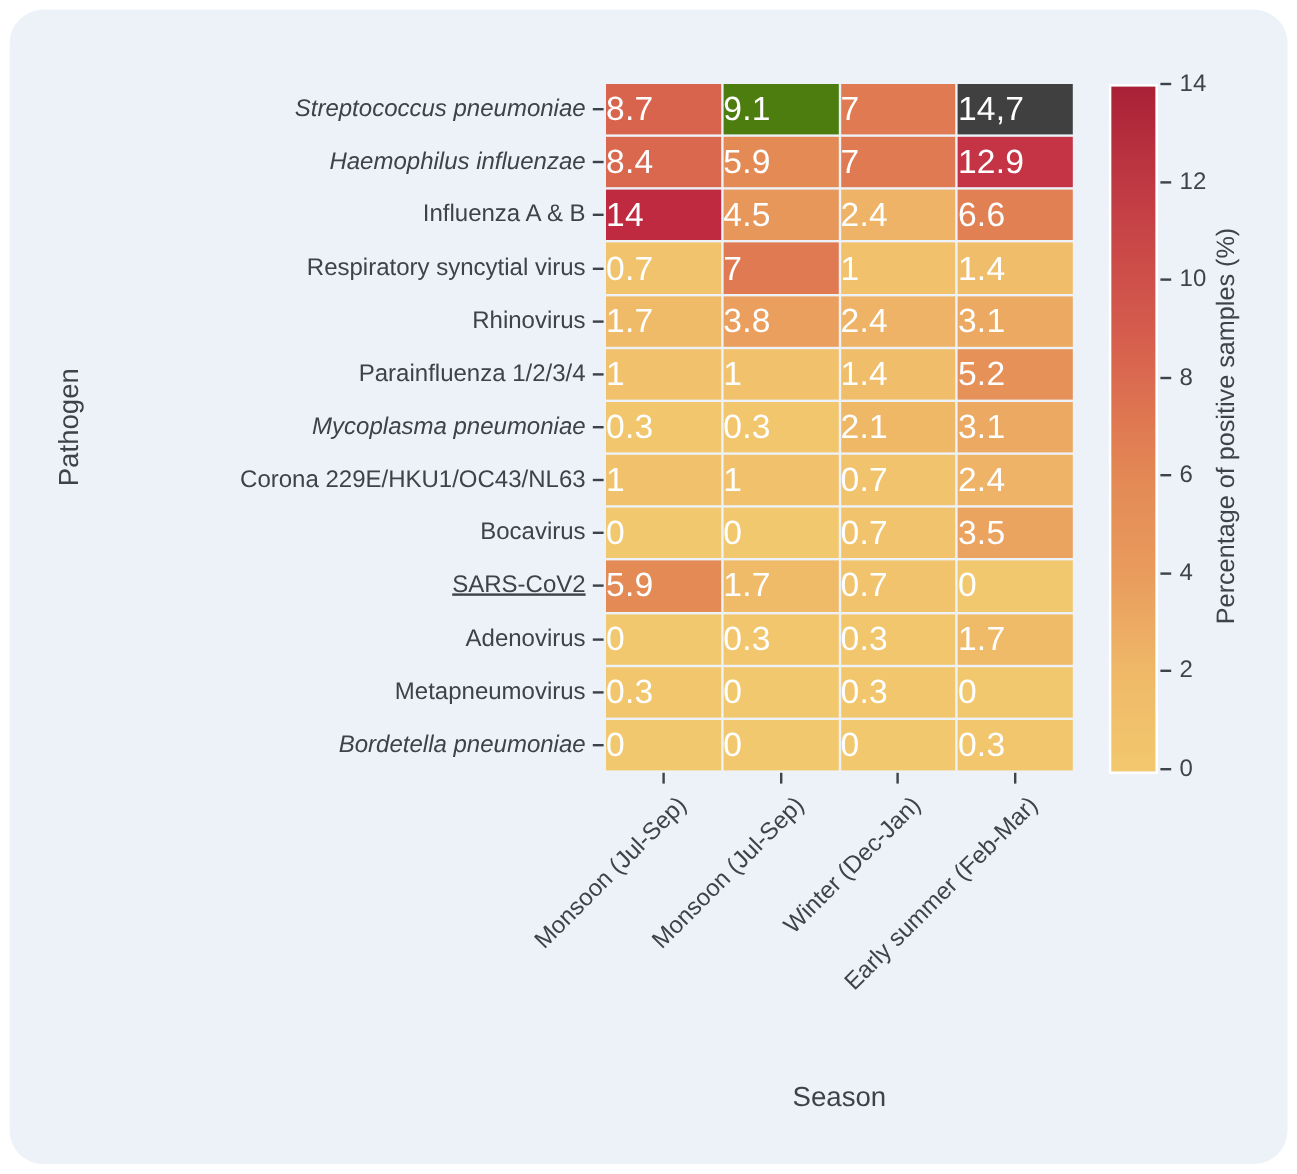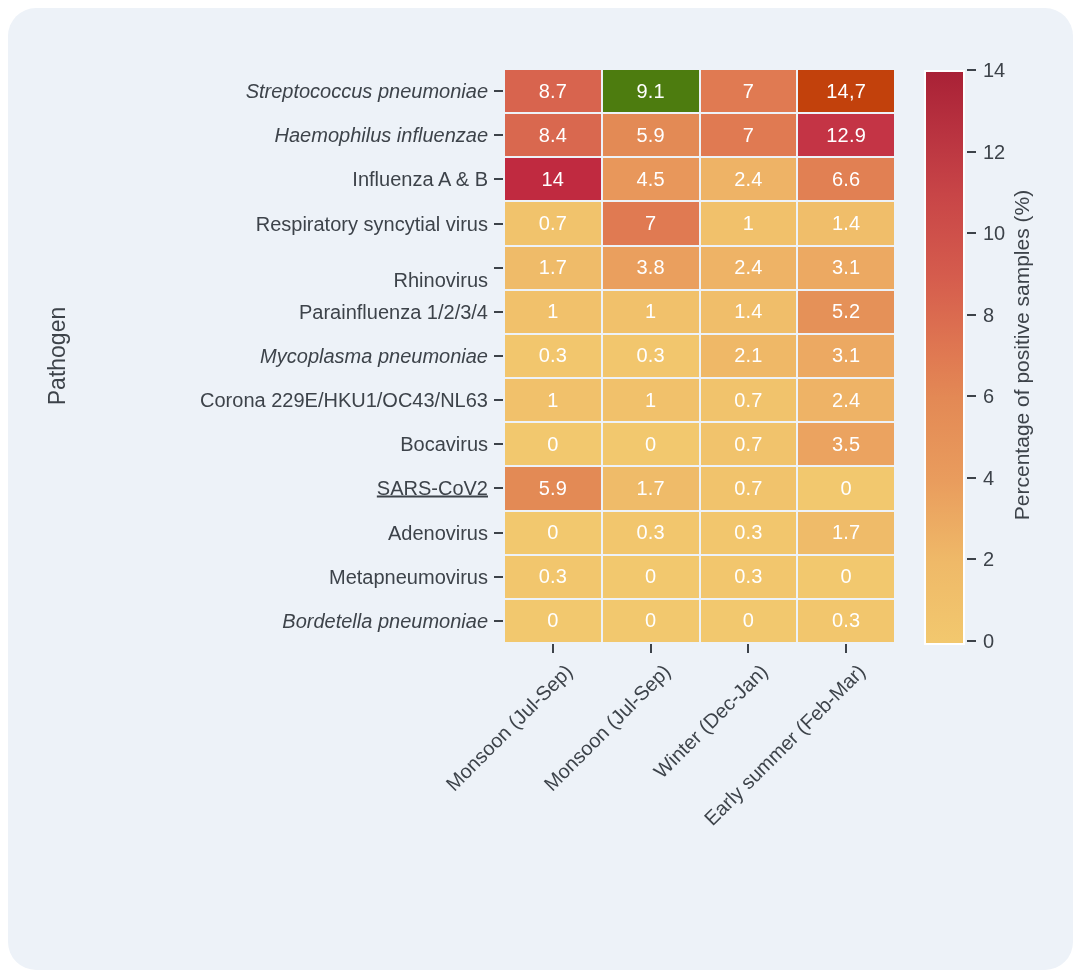--- a/index.html
+++ b/index.html
@@ -19,23 +19,23 @@
   .heatmap{
     position:absolute;
     left:497px;top:62px;
     width:389px;height:572px;
     display:grid;
     grid-template-columns:repeat(4,1fr);
     grid-template-rows:repeat(13,1fr);
     gap:2px;
   }
   .cell{
-    display:flex;align-items:center;justify-content:center;
+    display:flex;align-items:center;
     color:#ffffff;
-    font-size:20px;
+    font-size:28px;
     letter-spacing:.2px;
   }
   .ytick-label{
     position:absolute;
     left:60px;width:420px;
     text-align:right;
     font-size:20px;
     color:#3d434a;
     white-space:nowrap;
     transform:translateY(-50%);
@@ -120,32 +120,33 @@
   }
 </style>
 </head>
 <body>
 
 <div class="page">
   <div class="panel">
 
     <div class="y-axis-title axis-title">Pathogen</div>
 
+    <div class="x-axis-title axis-title">Season</div>
 
     <div class="heatmap" id="heatmap">
         <div class="cell" style="background: rgb(216, 100, 78);">
           <span>8.7</span>
         </div>
         <div class="cell" style="background: #4d7c0f;">
           <span>9.1</span>
         </div>
         <div class="cell" style="background: rgb(224, 122, 82);">
           <span>7</span>
         </div>
-        <div class="cell" style="background: #c2410c;">
+        <div class="cell" style="background: #404040;">
           <span>14,7</span>
         </div>
         <div class="cell" style="background: rgb(217, 104, 79);">
           <span>8.4</span>
         </div>
         <div class="cell" style="background: rgb(227, 138, 85);">
           <span>5.9</span>
         </div>
         <div class="cell" style="background: rgb(224, 122, 82);">
           <span>7</span>
@@ -289,21 +290,21 @@
 
     <div id="yticks">
         <div class="ytick-label italic" style="top: 83.0769px;">Streptococcus pneumoniae</div>
         <div class="ytick-dash" style="top: 83.0769px;"></div>
         <div class="ytick-label italic" style="top: 127.231px;">Haemophilus influenzae</div>
         <div class="ytick-dash" style="top: 127.231px;"></div>
         <div class="ytick-label" style="top: 171.385px;">Influenza A &amp; B</div>
         <div class="ytick-dash" style="top: 171.385px;"></div>
         <div class="ytick-label" style="top: 215.538px;">Respiratory syncytial virus</div>
         <div class="ytick-dash" style="top: 215.538px;"></div>
-        <div class="ytick-label" style="top: 259.692px; margin-top: 12px;">Rhinovirus</div>
+        <div class="ytick-label" style="top: 259.692px;">Rhinovirus</div>
         <div class="ytick-dash" style="top: 259.692px;"></div>
         <div class="ytick-label" style="top: 303.846px;">Parainfluenza 1/2/3/4</div>
         <div class="ytick-dash" style="top: 303.846px;"></div>
         <div class="ytick-label italic" style="top: 348px;">Mycoplasma pneumoniae</div>
         <div class="ytick-dash" style="top: 348px;"></div>
         <div class="ytick-label" style="top: 392.154px;">Corona 229E/HKU1/OC43/NL63</div>
         <div class="ytick-dash" style="top: 392.154px;"></div>
         <div class="ytick-label" style="top: 436.308px;">Bocavirus</div>
         <div class="ytick-dash" style="top: 436.308px;"></div>
         <div class="ytick-label" style="top: 480.462px; text-decoration: underline;">SARS-CoV2</div>

